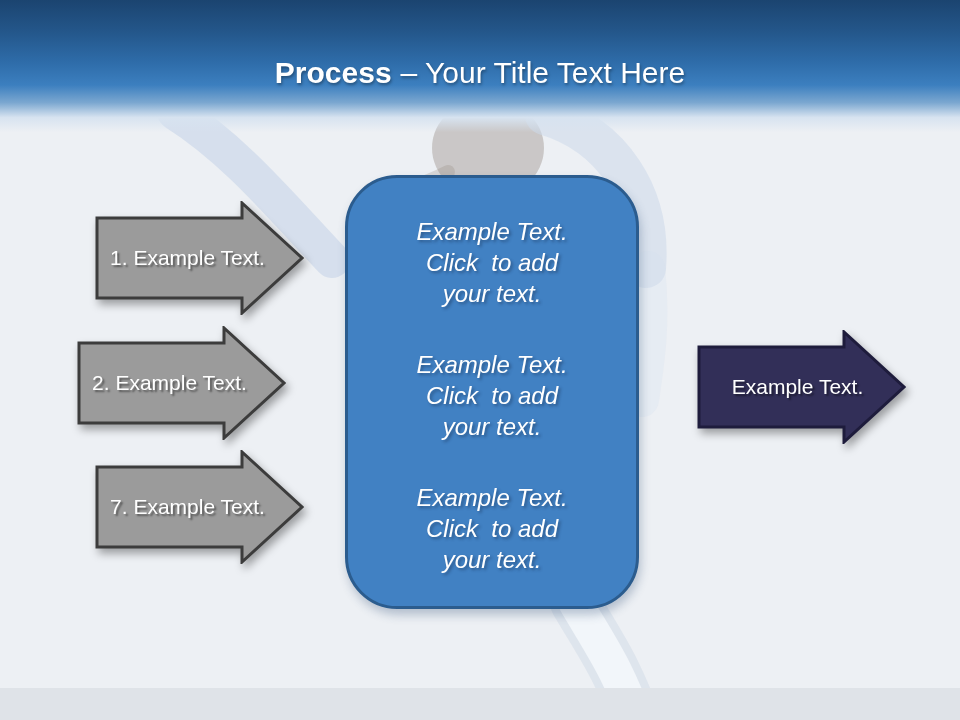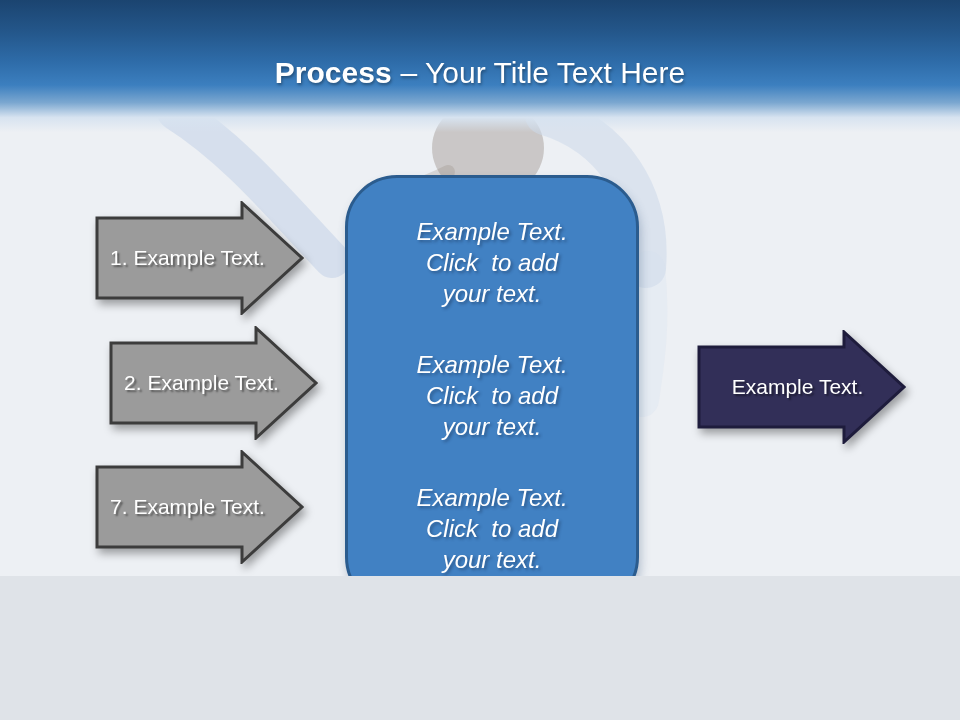--- a/index.html
+++ b/index.html
@@ -1,17 +1,17 @@
 <!DOCTYPE html>
 <html><head>
 <meta charset="utf-8">
 <style>
   html,body{margin:0;padding:0;background:#dfe3e8;}
   .slide{
-    position:relative;width:960px;height:576px;overflow:hidden;
+    position:relative;width:960px;height:688px;overflow:hidden;
     background:#edf0f4;
     font-family:"Liberation Sans",sans-serif;
   }
   
   .bg-figure{position:absolute;left:0;top:0;width:960px;height:720px;z-index:1;pointer-events:none;}
   
   .header{
     position:absolute;left:0;top:0;width:100%;height:135px;z-index:2;
     background:linear-gradient(180deg,
       #1b4470 0%, #24578b 24%, #2e6ca9 46%, #3c7fbf 63%,
@@ -76,21 +76,21 @@
     <span class="bold">Process</span><span class="rest">– Your Title Text Here</span>
   </div>
 
   <div class="arrow-wrap" style="left:95px;top:201px;">
     <svg width="209" height="114" viewBox="-2 -2 209 114">
       <polygon class="gray-poly" points="0,15 145,15 145,0 205,55 145,110 145,95 0,95"></polygon>
     </svg>
     <div class="arrow-label shift-left">1. Example Text.</div>
   </div>
 
-  <div class="arrow-wrap" style="left:109px;top:326px;">
+  <div class="arrow-wrap" style="left:77px;top:326px;">
     <svg width="209" height="114" viewBox="-2 -2 209 114">
       <polygon class="gray-poly" points="0,15 145,15 145,0 205,55 145,110 145,95 0,95"></polygon>
     </svg>
     <div class="arrow-label shift-left">2. Example Text.</div>
   </div>
 
   <div class="arrow-wrap" style="left:95px;top:450px;">
     <svg width="209" height="114" viewBox="-2 -2 209 114">
       <polygon class="gray-poly" points="0,15 145,15 145,0 205,55 145,110 145,95 0,95"></polygon>
     </svg>

